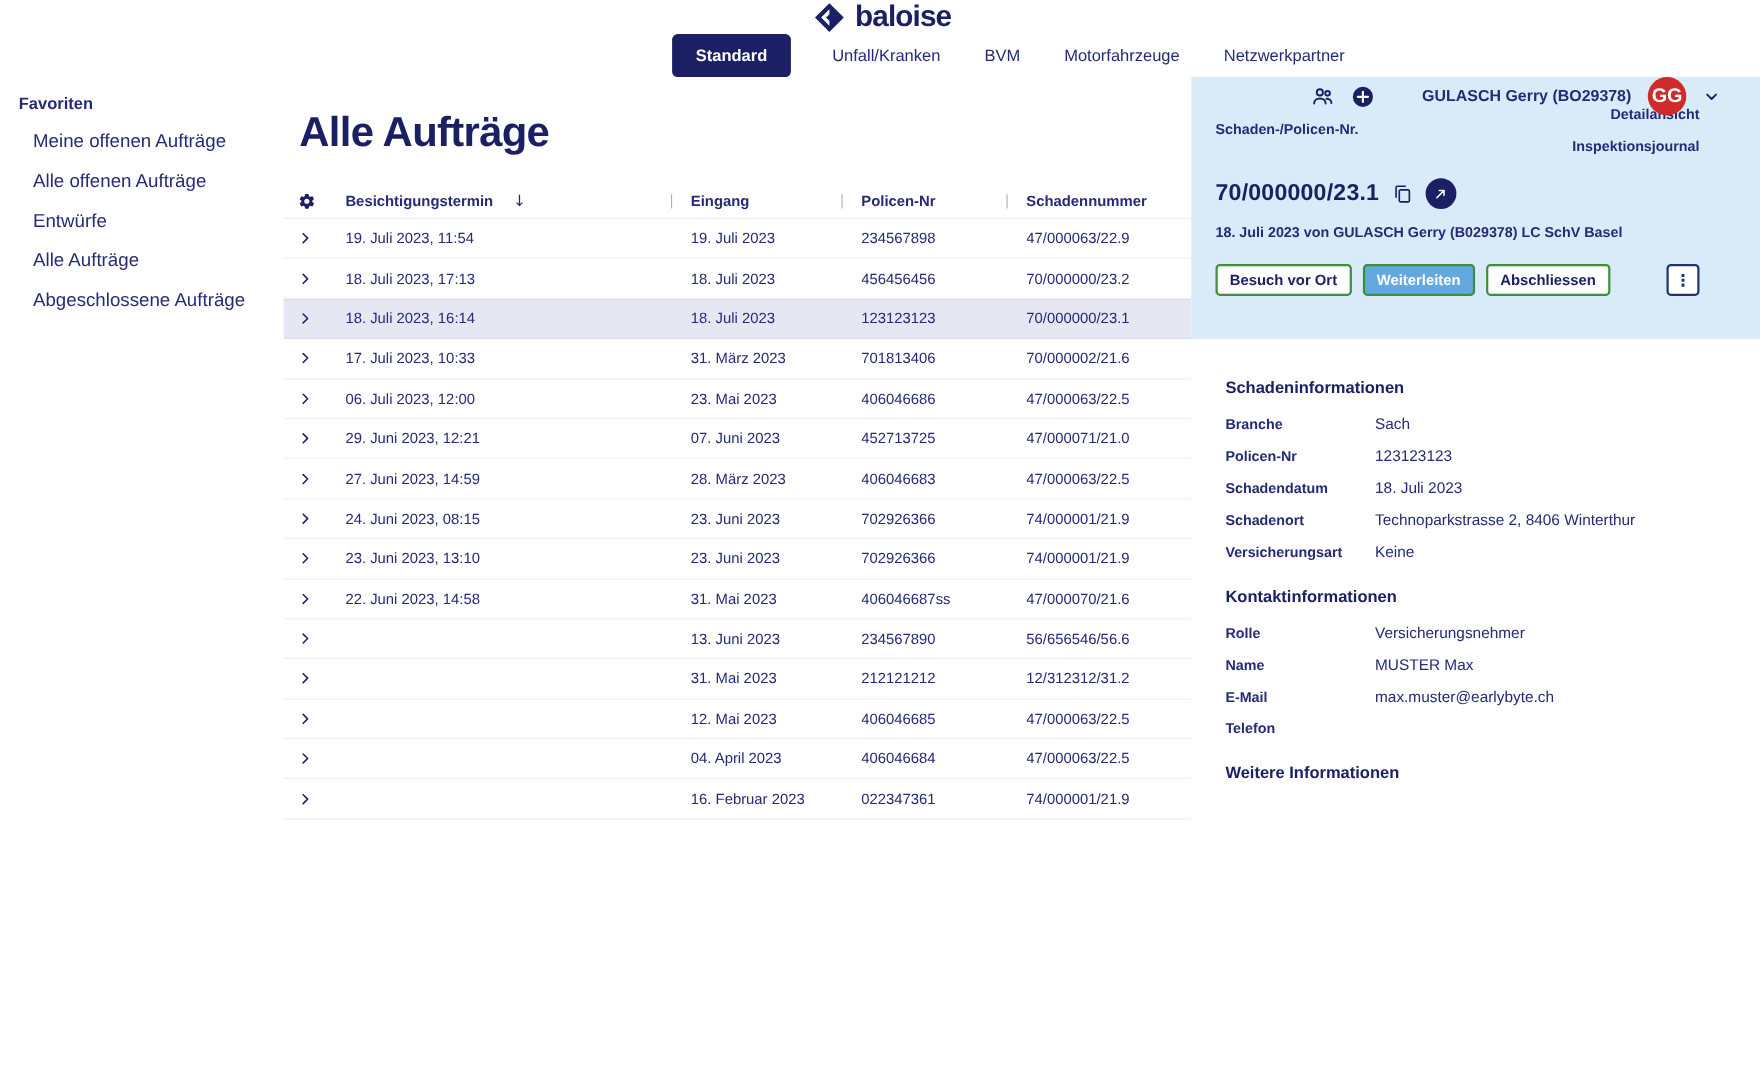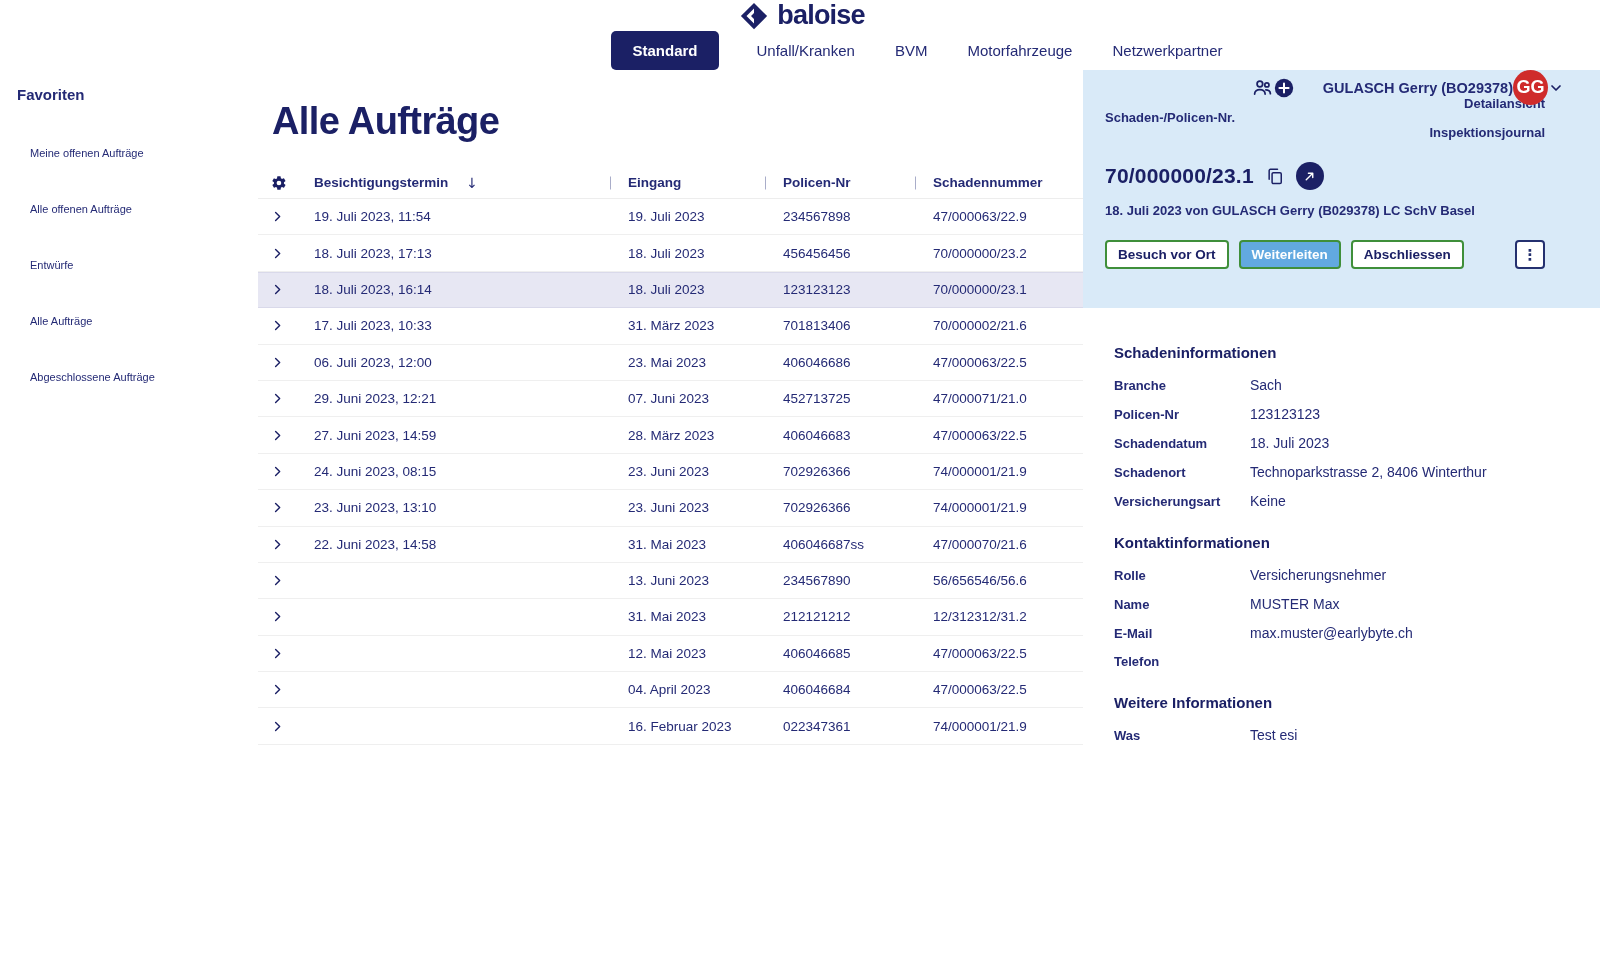--- a/index.html
+++ b/index.html
@@ -7,30 +7,30 @@
     font-family:"Liberation Sans","DejaVu Sans",sans-serif; background:#ffffff; color:#242A75; }
 
   
   .topbar { position:absolute; top:0; left:0; right:0; height:70px; background:#fff;
     display:flex; align-items:center; padding:0 36px 0 40px; z-index:3;flex-direction:column; }
   .logo { display:flex; align-items:center; gap:8px; cursor:pointer; }
   .logo-text { font-size:27px; font-weight:700; letter-spacing:-0.8px; color:#1B2065; }
   .nav { display:flex; align-items:center; gap:36px; margin-left:232px; font-size:15px; font-weight:500; }
   .tab { background:none; border:none; font:inherit; color:#242A75; cursor:pointer; padding:10px 2px; }
   .tab.active { background:#1B2065; color:#fff; padding:11px 21px; border-radius:5px; font-weight:700; }
-  .top-right { margin-left:auto; display:flex; align-items:center; gap:0; }
+  .top-right { margin-left:auto; display:flex; align-items:center; gap:15px; }
   .icon-btn { background:none; border:none; padding:0; cursor:pointer; display:flex; align-items:center; }
   .user-name { font-size:14.5px; font-weight:700; margin-left:28px; }
   .avatar { width:35px; height:35px; border-radius:50%; background:#CF2B2B; color:#fff;
     display:flex; align-items:center; justify-content:center; font-size:18px; font-weight:700; }
 
   
   .sidebar { position:absolute; top:60px; left:0; width:230px; bottom:0; padding:26px 0 0 17px; }
   .sidebar-title { font-size:15px; font-weight:700; }
-  .sidebar-item { margin-top:44px; font-size:11px; padding-left:13px; cursor:pointer; }
+  .sidebar-item { margin-top:16px; font-size:17px; padding-left:13px; cursor:pointer; }
 
   
   .main { position:absolute; top:70px; left:230px; width:853px; bottom:0; }
   .page-title { margin:30px 0 24px 42px; font-size:38px; font-weight:800; letter-spacing:-0.6px; color:#1B2065; }
   .table { margin-left:28px; width:825px; font-size:13.5px; }
   .thead, .trow { display:grid; grid-template-columns:56px 314px 155px 150px 1fr; align-items:center; }
   .thead { height:32px; font-weight:700; border-bottom:1px solid #ededed; }
   .th { position:relative; display:flex; align-items:center; gap:18px; }
   .th.sep::before { content:""; position:absolute; left:-18px; top:50%; transform:translateY(-50%);
     width:1px; height:13px; background:#a9adc9; }
@@ -441,21 +441,17 @@
           <div class="info-row">
             <div class="info-label">Telefon</div>
             <div class="info-value"></div>
           </div>
 
       </section>
 
       <section class="section">
         <h3 class="section-title">Weitere Informationen</h3>
 
-          <div class="info-row">
-            <div class="info-label">Was</div>
-            <div class="info-value">Test esi</div>
-          </div>
 
       </section>
 
   </div>
 </aside>
 
 </body></html>

